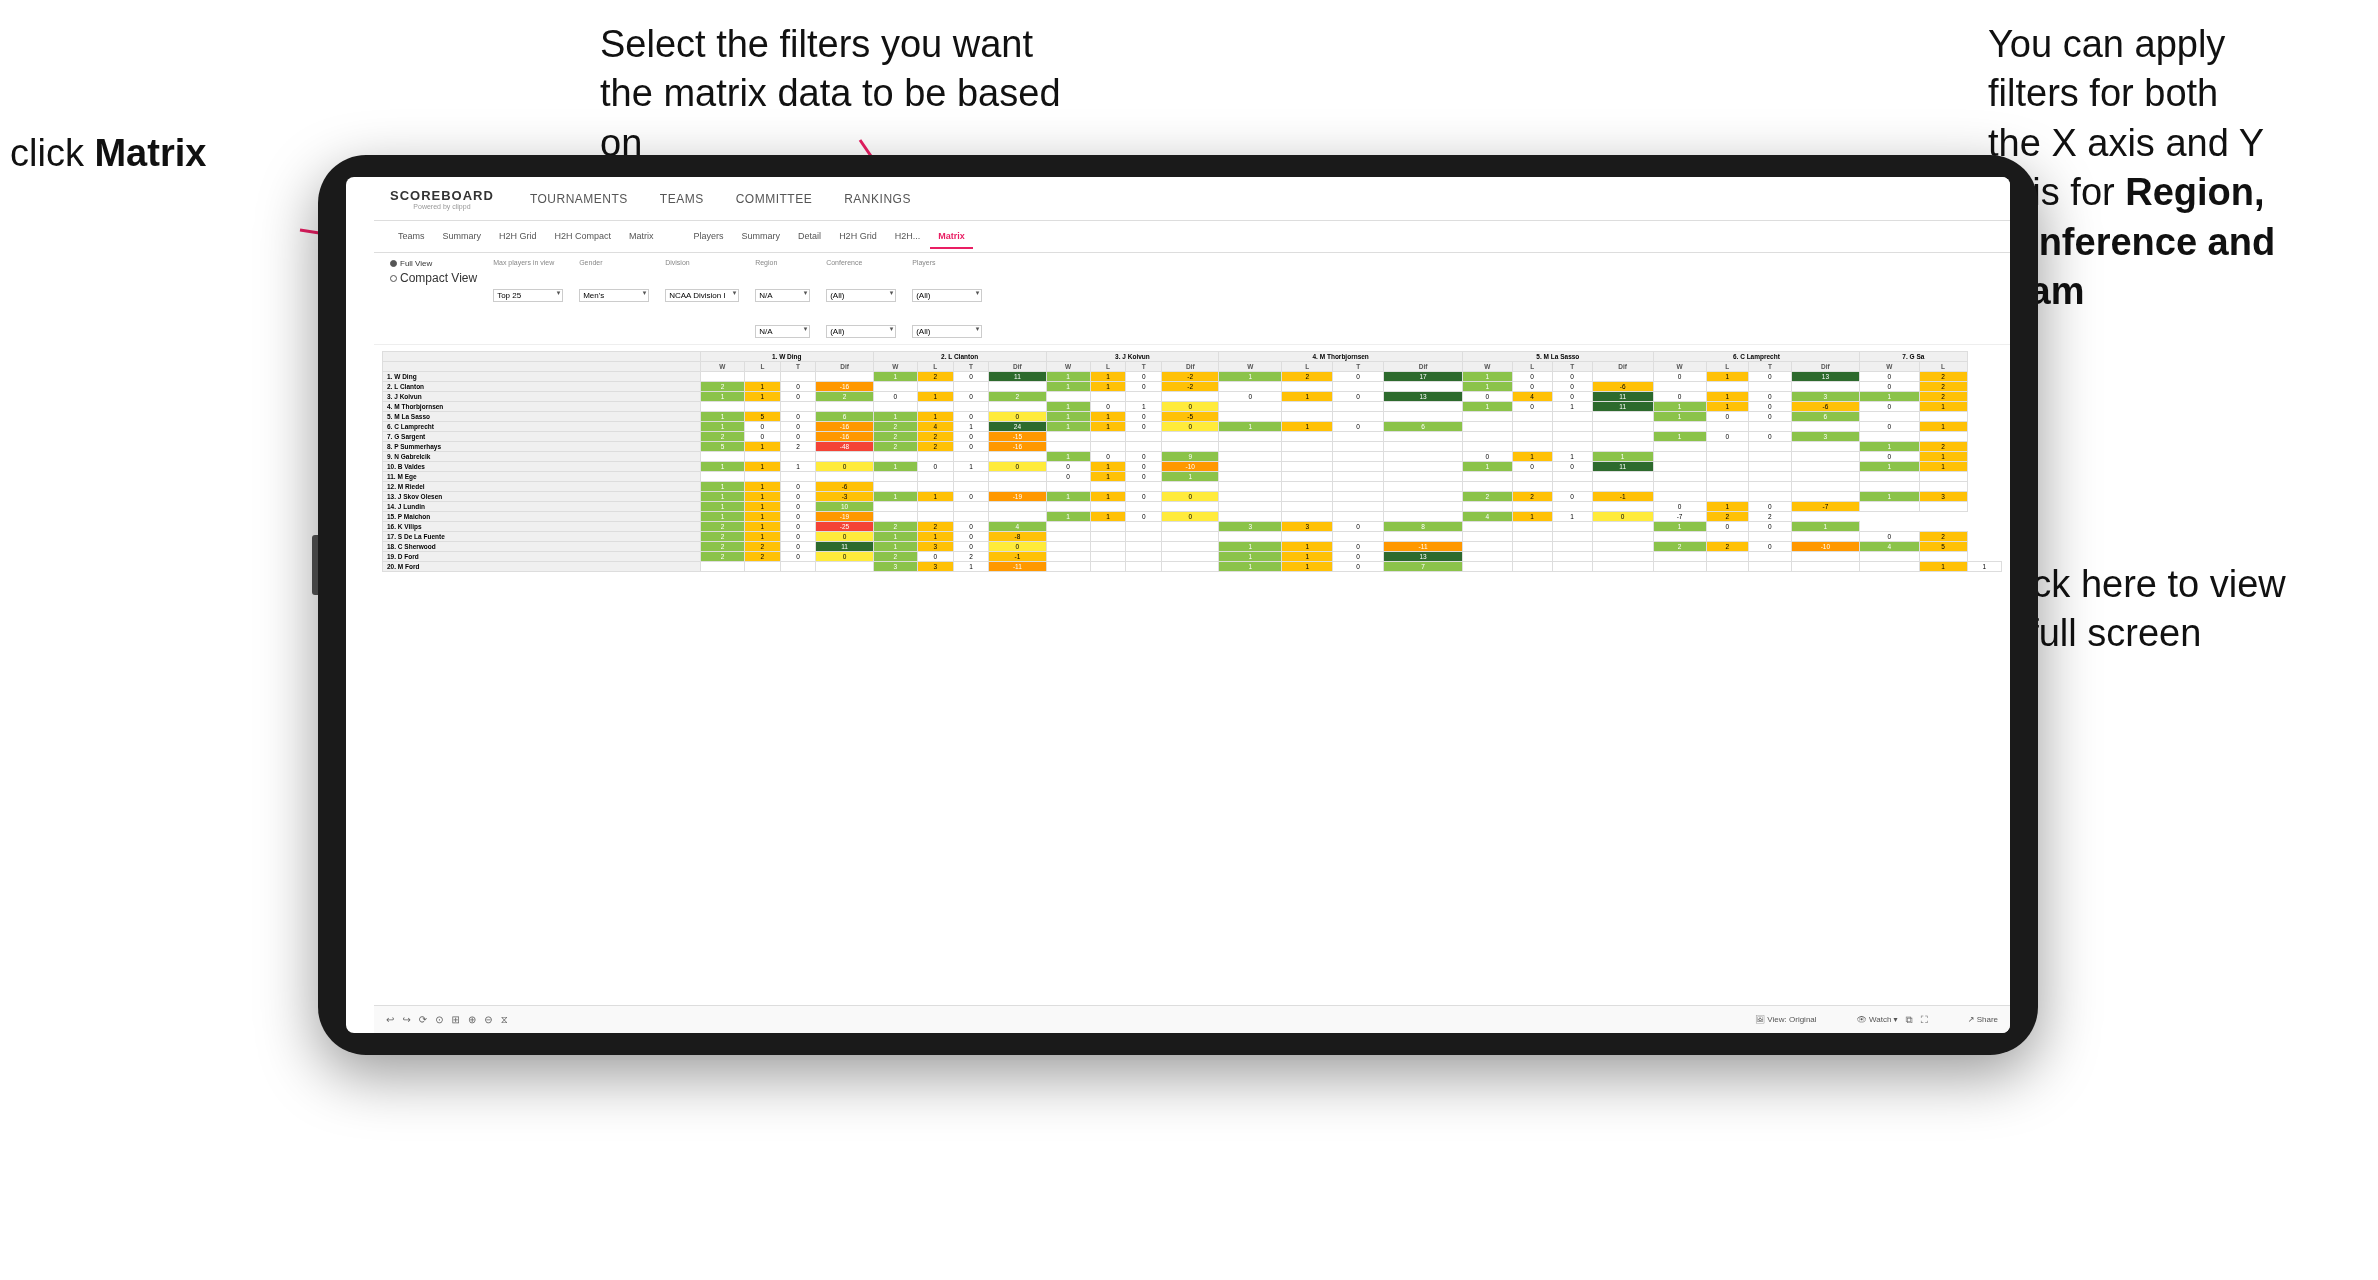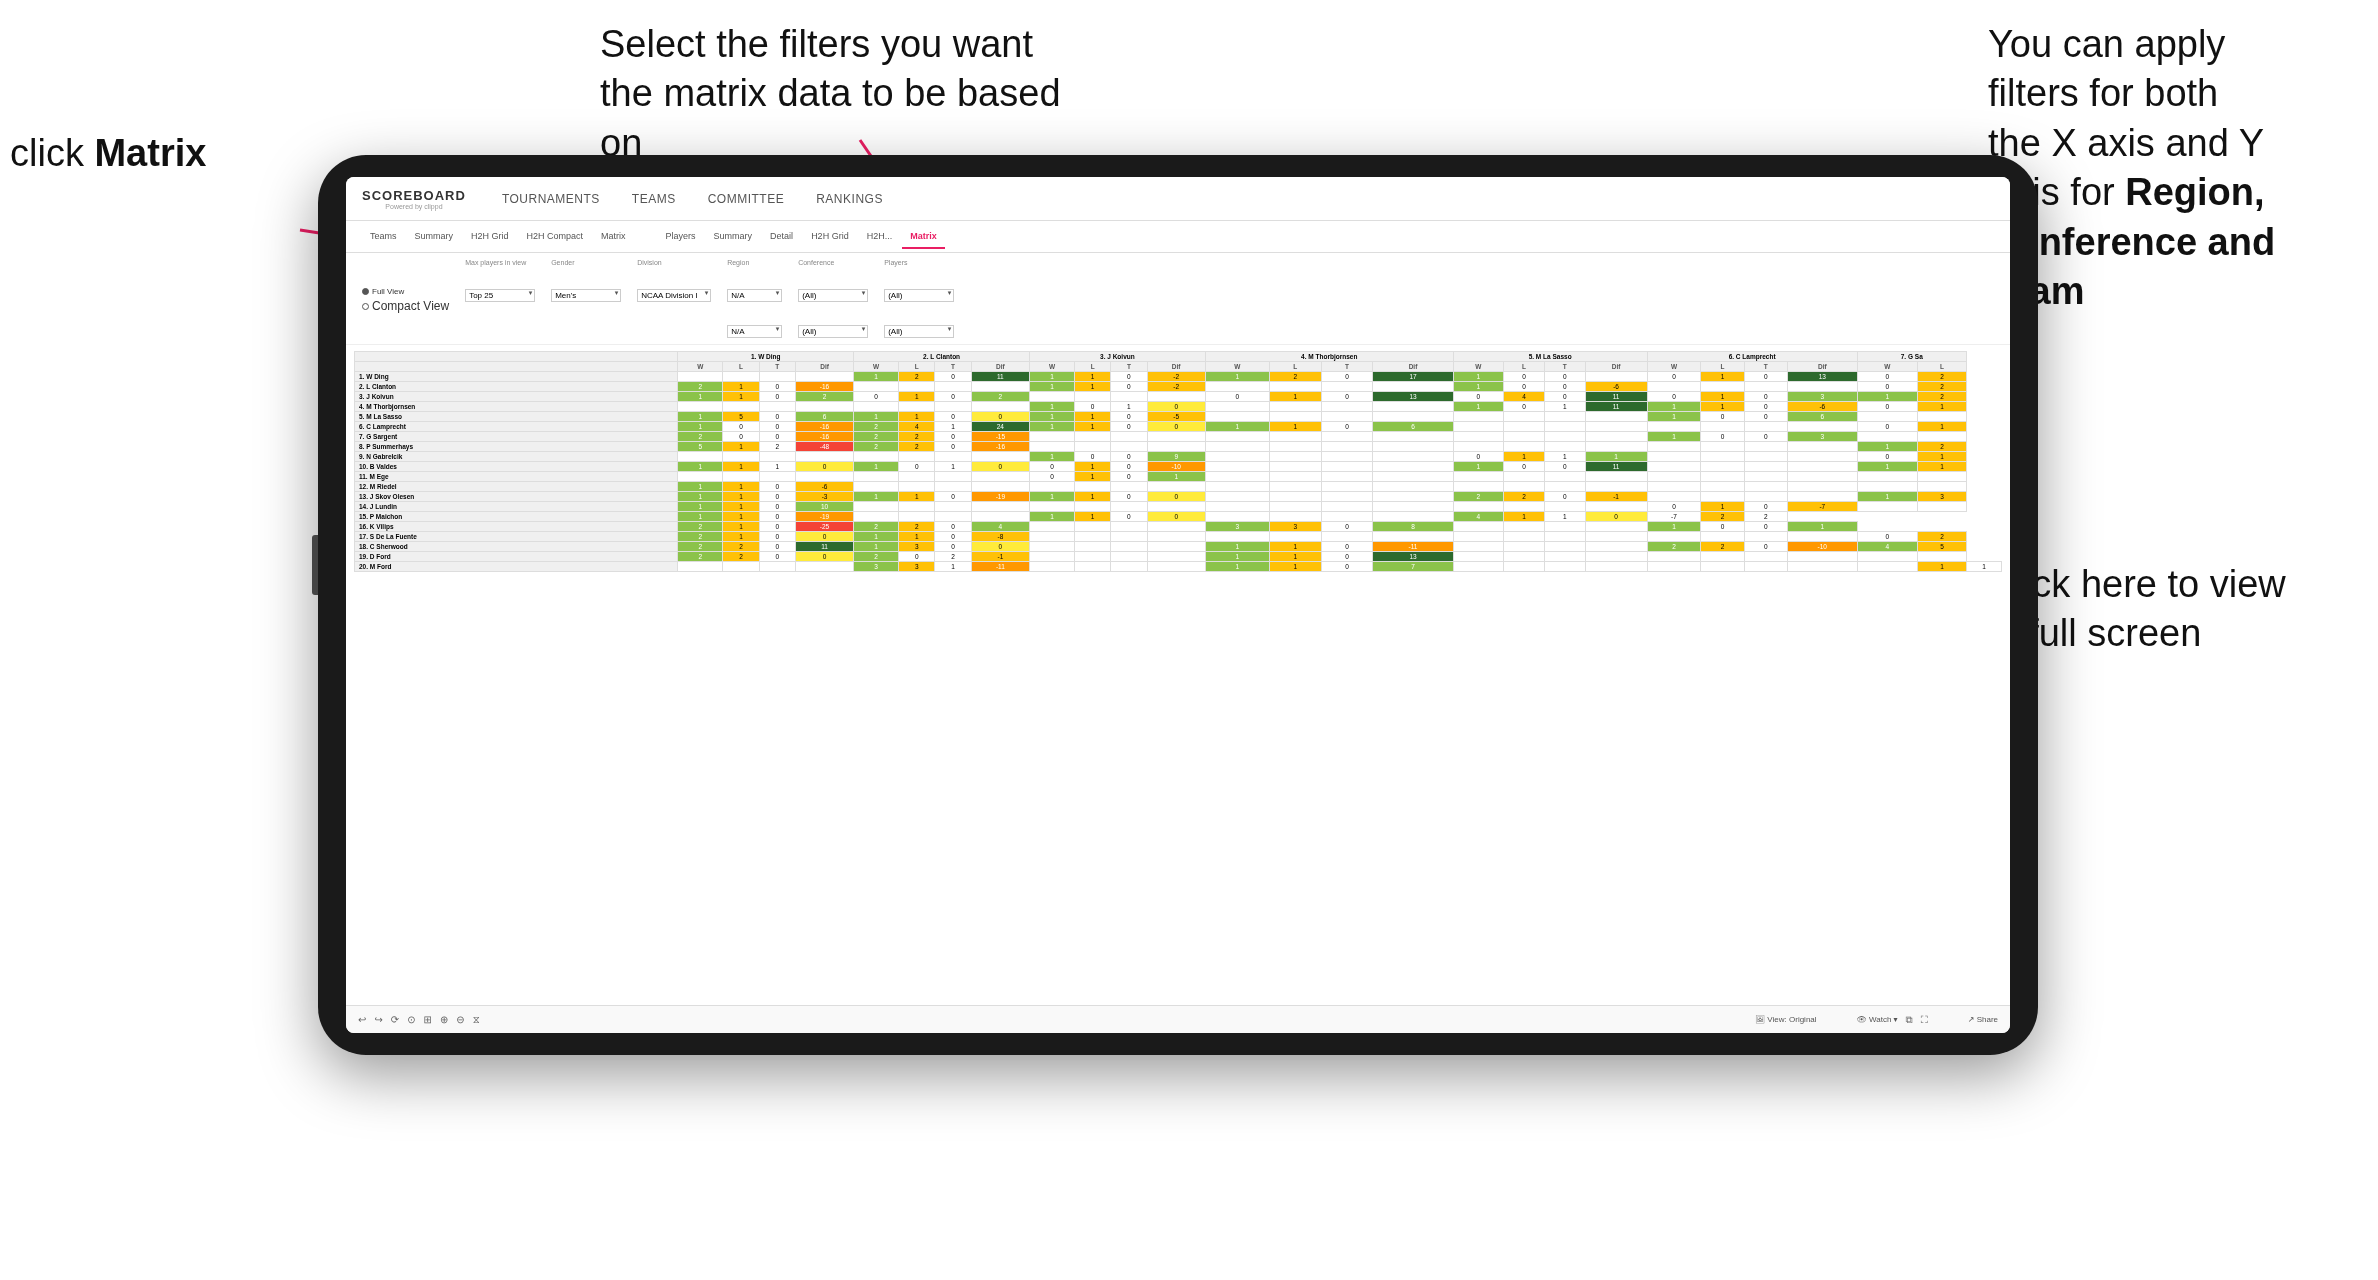--- a/index.html
+++ b/index.html
@@ -83,20 +83,21 @@
       border-radius: 3px 0 0 3px;
     }
 
     
     .app-container {
       width: 100%;
       height: 100%;
       background: #fff;
       display: flex;
       flex-direction: column;
+      padding-left: 28px;
     }
 
     
     .top-nav {
       display: flex;
       align-items: center;
       background: #fff;
       border-bottom: 1px solid #ddd;
       padding: 6px 16px;
       gap: 24px;
@@ -163,21 +164,20 @@
       border-bottom: 1px solid #eee;
       flex-wrap: wrap;
       min-height: 52px;
     }
     .radio-group {
       display: flex;
       flex-direction: column;
       gap: 3px;
       font-size: 8px;
       color: #333;
-      margin-top: 28px;
     }
     .radio-item {
       display: flex;
       align-items: center;
       gap: 3px;
     }
     .radio-dot {
       width: 7px; height: 7px;
       border-radius: 50%;
       border: 1.5px solid #555;

